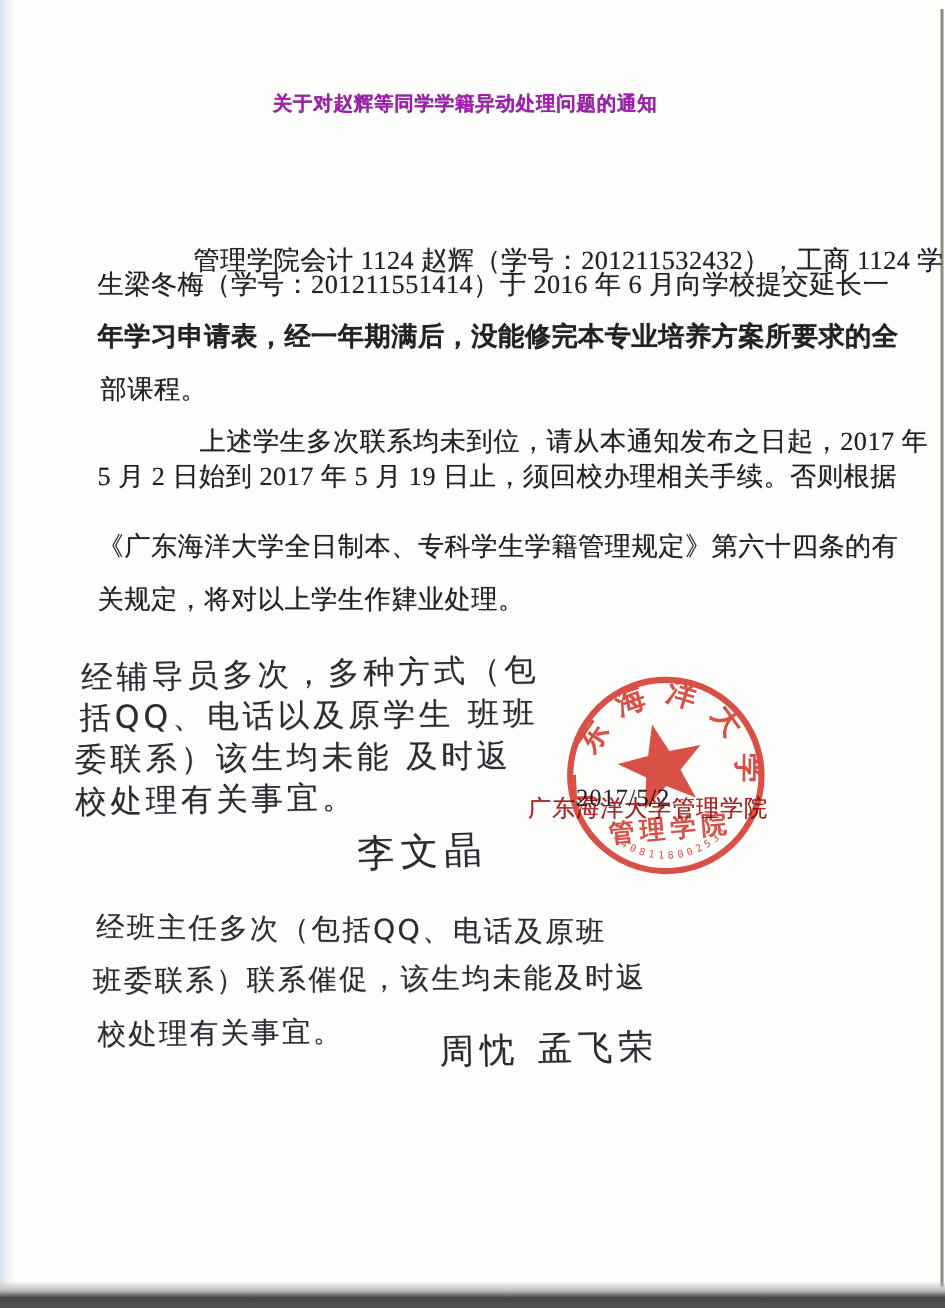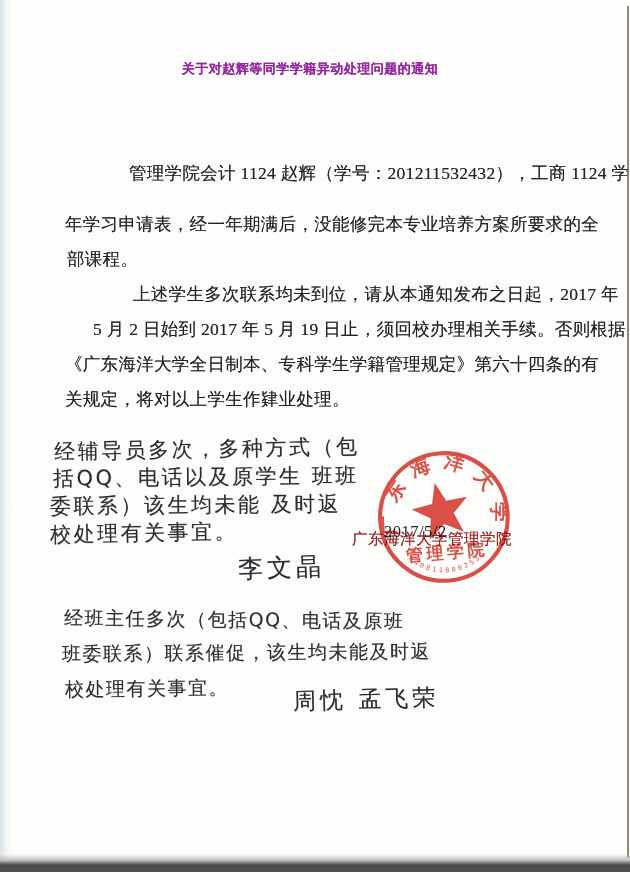--- a/index.html
+++ b/index.html
@@ -65,25 +65,26 @@
   }
 </style>
 </head>
 <body>
 
 <div class="page">
 
   <div class="title">关于对赵辉等同学学籍异动处理问题的通知</div>
 
   <div class="doc-line" style="left:129px;top:142px;margin-top:19px;">管理学院会计 1124 赵辉（学号：201211532432），工商 1124 学</div>
-  <div class="doc-line" style="left:65px;top:212px;">年学习申请表，经一年期满后，没能修完本专业培养方案所要求的全</div>
+  <div class="doc-line" style="left:65px;top:177px;">生梁冬梅（学号：201211551414）于 2016 年 6 月向学校提交延长一</div>
+  <div class="doc-line" style="left:65px;top:212px;font-weight:bold;">年学习申请表，经一年期满后，没能修完本专业培养方案所要求的全</div>
   <div class="doc-line" style="left:67px;top:247px;">部课程。</div>
 
   <div class="doc-line" style="left:133px;top:282px;text-align:center;">上述学生多次联系均未到位，请从本通知发布之日起，2017 年</div>
-  <div class="doc-line" style="left:65px;top:317px;margin-left:28px;">5 月 2 日始到 2017 年 5 月 19 日止，须回校办理相关手续。否则根据</div>
+  <div class="doc-line" style="left:65px;top:305px;">5 月 2 日始到 2017 年 5 月 19 日止，须回校办理相关手续。否则根据</div>
   <div class="doc-line" style="left:65px;top:352px;">《广东海洋大学全日制本、专科学生学籍管理规定》第六十四条的有</div>
   <div class="doc-line" style="left:65px;top:387px;">关规定，将对以上学生作肄业处理。</div>
 
   <div class="hw n1" style="left:54px;top:435px;transform:rotate(-1deg);">经辅导员多次，多种方式（包</div>
   <div class="hw n1" style="left:53px;top:463px;transform:rotate(-.5deg);">括QQ、电话以及原学生 班班</div>
   <div class="hw n1" style="left:50px;top:491px;transform:rotate(-.5deg);">委联系）该生均未能 及时返</div>
   <div class="hw n1" style="left:50px;top:519px;transform:rotate(-1deg);">校处理有关事宜。</div>
   <div class="hw sig" style="left:238px;top:551px;transform:rotate(-2deg);">李文晶</div>
 
   <div class="issuer">广东海洋大学管理学院</div>

